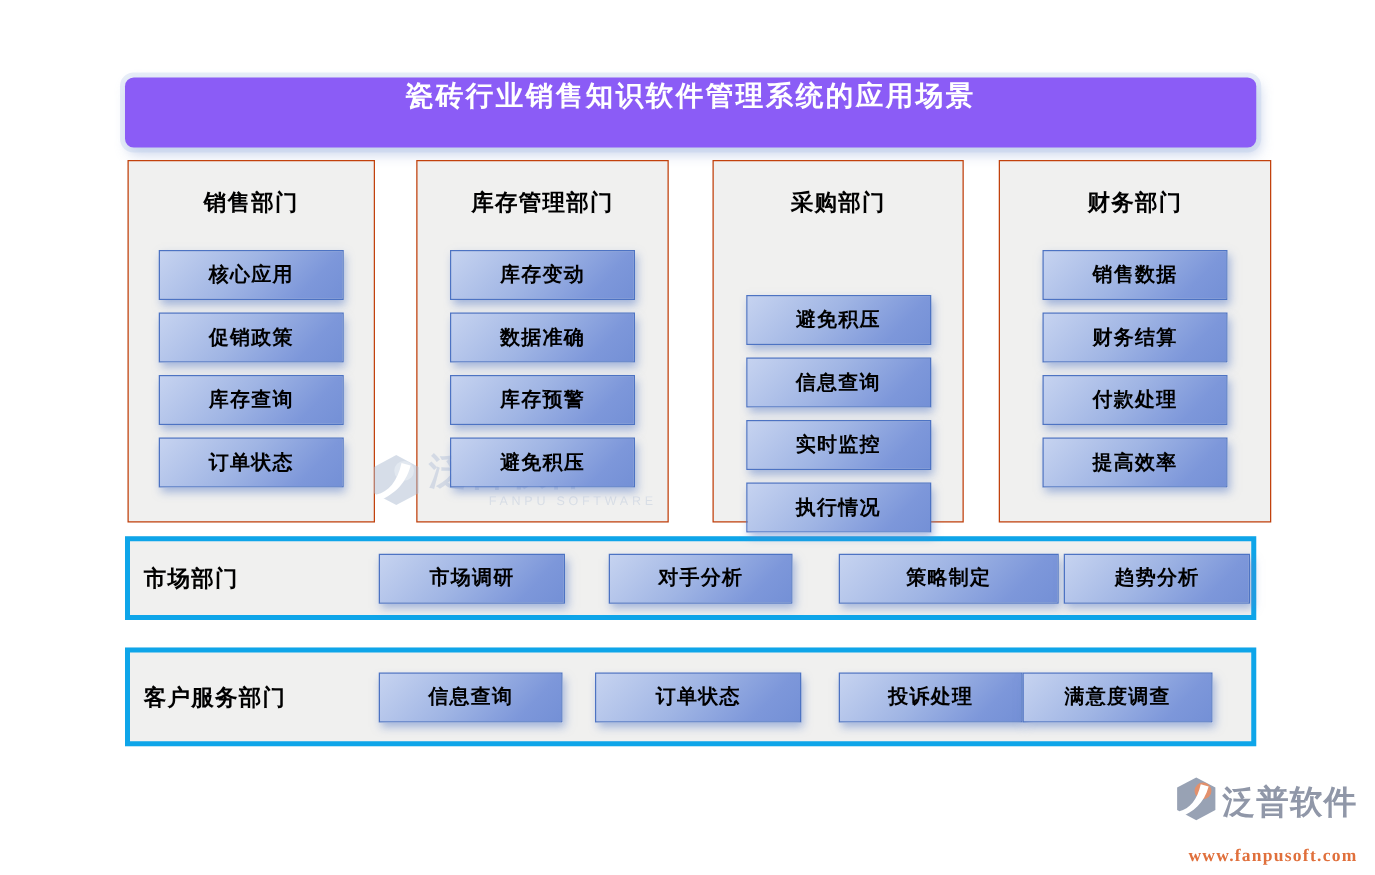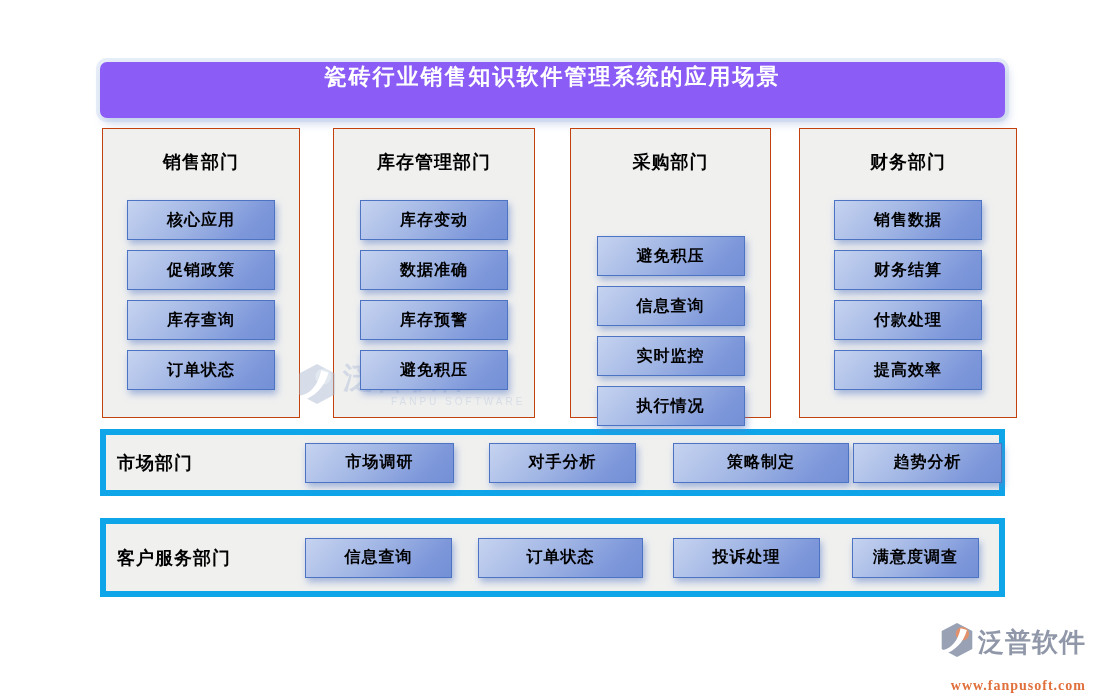--- a/index.html
+++ b/index.html
@@ -43,39 +43,39 @@
     display: flex; align-items: center; justify-content: center;
     font-size: 16px; font-weight: 700; color: #000; letter-spacing: 1px;
     background: linear-gradient(133deg, #c6d3f0 0%, #a0b5e4 45%, #7d97da 80%, #7490d6 100%);
     border: 1px solid #4d73c3;
     box-shadow: 2px 4px 7px rgba(96,130,200,0.55);
   }
 
   
   .dept-row {
     position: absolute; left: 100px; width: 905px;
-    background: #f0f0ef; border: 6px solid #0ea5e9; font-family: Liberation Serif, serif;
+    background: #f0f0ef; border: 4px solid #0ea5e9; font-family: Liberation Serif, serif;
   }
   .row-marketing { top: 429px; height: 67px; }
   .row-customer  { top: 518px; height: 79px; }
   .row-title {
     position: absolute; left: 11px; top: 50%; transform: translateY(-50%);
     font-size: 18px; font-weight: 700; color: #000; letter-spacing: 1px;
   }
   .row-node {
     position: absolute; top: 50%; transform: translateY(-50%); height: 40px;
   }
   .row-marketing .rn1 { left: 199px; width: 149px; }
   .row-marketing .rn2 { left: 383px; width: 147px; }
   .row-marketing .rn3 { left: 567px; width: 176px; }
   .row-marketing .rn4 { left: 747px; width: 149px; }
   .row-customer .rn1 { left: 199px; width: 147px; }
   .row-customer .rn2 { left: 372px; width: 165px; }
   .row-customer .rn3 { left: 567px; width: 147px; }
-  .row-customer .rn4 { left: 746px; width: 127px; }
+  .row-customer .rn4 { left: 714px; width: 152px; }
 
   
   .watermark {
     position: absolute; left: 296px; top: 362px; z-index: 2;
     display: flex; align-items: flex-start; gap: 5px; opacity: 0.5;
     pointer-events: none;
   }
   .watermark .wm-text-col { display: flex; flex-direction: column; }
   .watermark .wm-brand {
     font-size: 30px; font-weight: 700; color: #b7c4da; letter-spacing: 2px; line-height: 32px;

